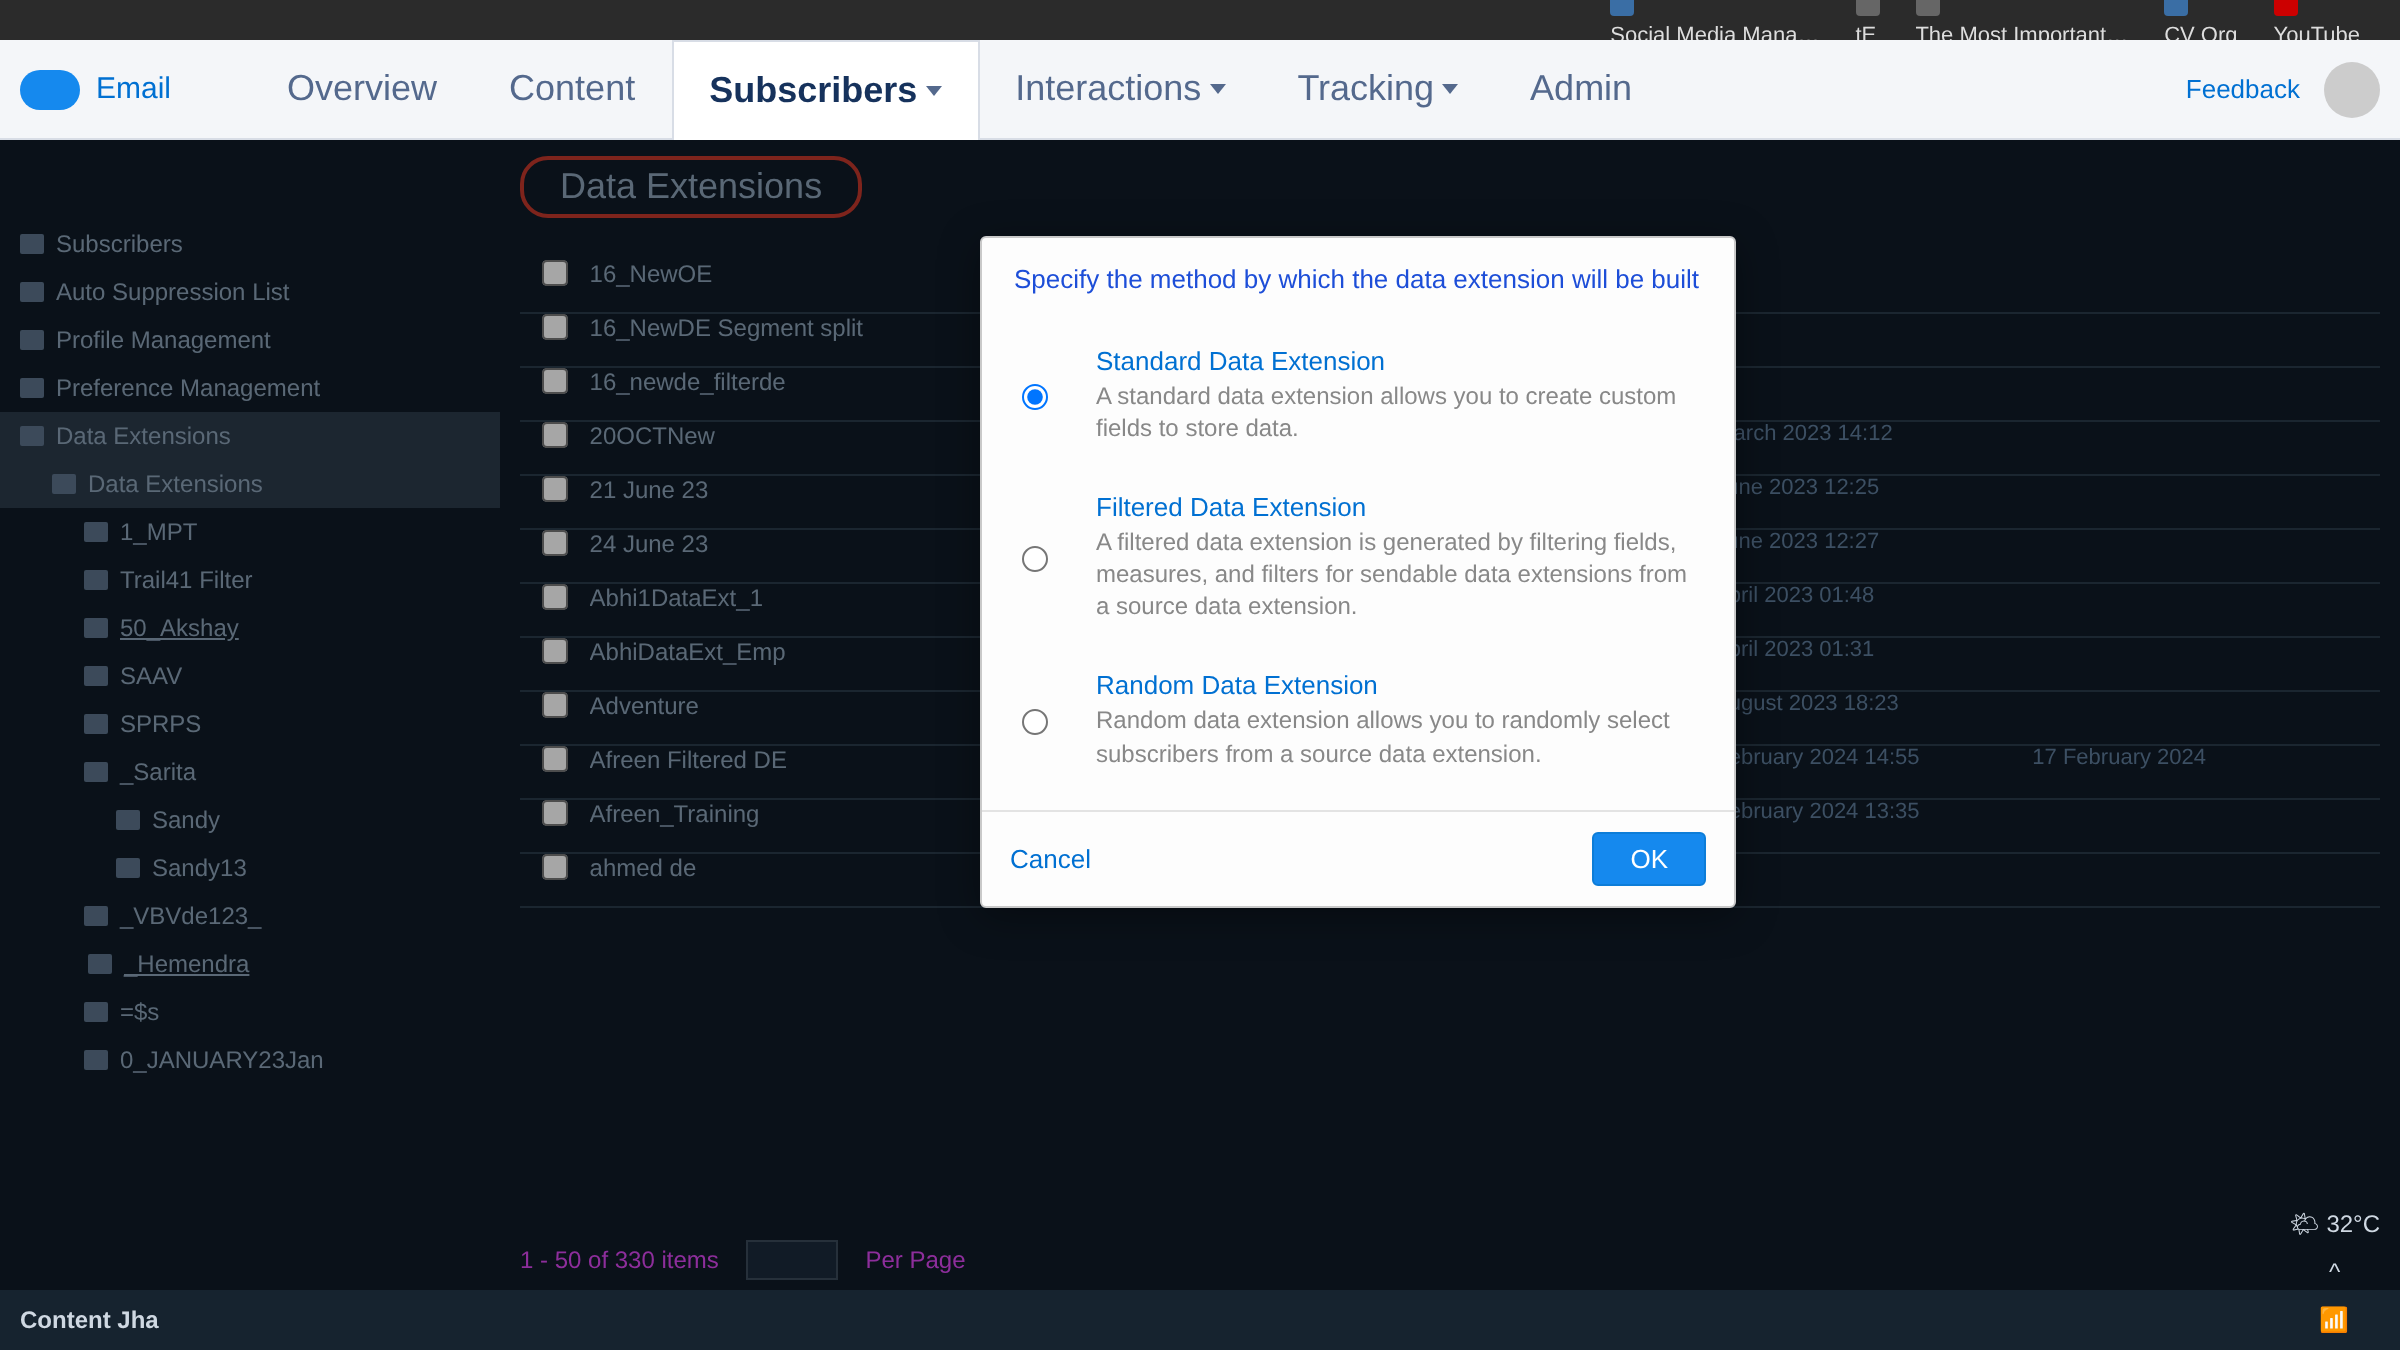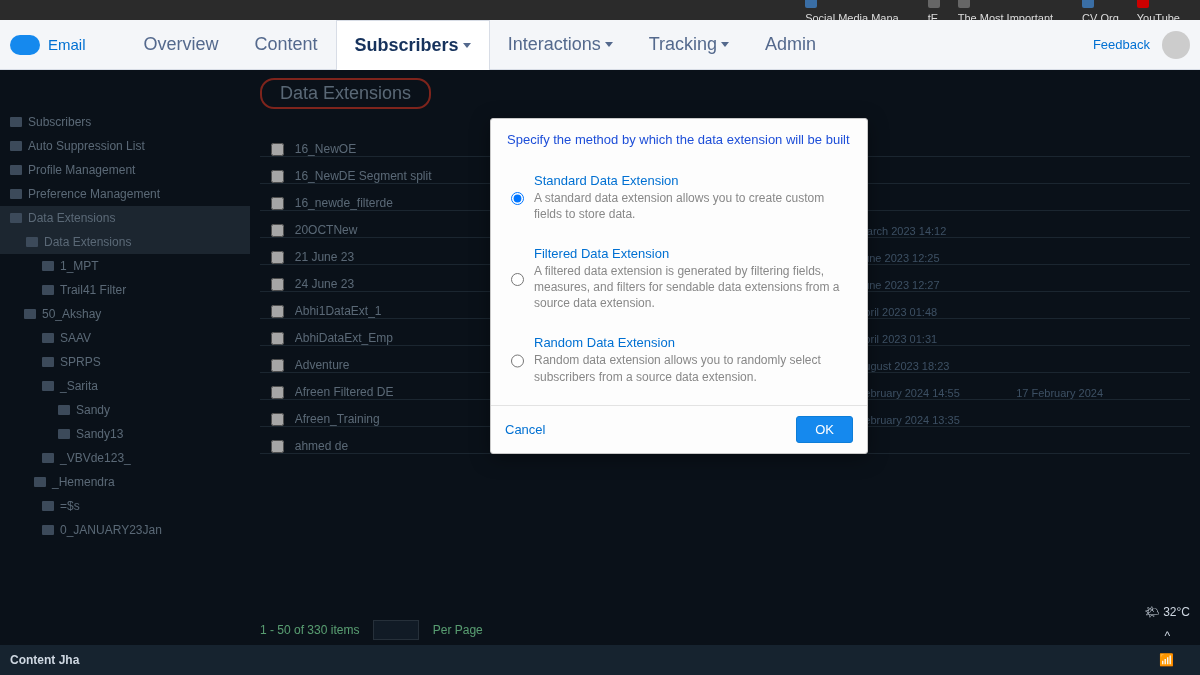--- a/index.html
+++ b/index.html
@@ -30,45 +30,45 @@
   .page-heading { position: absolute; top: 8px; left: 260px; font-size: 18px; color: #8aa0b5; border: 2px solid #c2372b; border-radius: 14px; padding: 3px 18px; }
 
   
   .sidebar { position: absolute; left: 0; top: 40px; width: 250px; font-size: 12px; color: #8aa0b5; }
   .sidebar .folder { padding: 5px 6px 5px 22px; display: flex; align-items: center; gap: 6px; cursor: pointer; }
   .sidebar .folder.hl { background: #2b3a4a; }
   .ficon { width: 12px; height: 10px; background: #5c728a; border-radius: 1px; display: inline-block; }
 
   
   .grid { position: absolute; left: 260px; top: 60px; right: 10px; font-size: 12px; color: #8aa0b5; }
-  .row { display: flex; align-items: flex-end; height: 27px; border-bottom: 1px solid #2a3a4a; }
+  .row { display: flex; align-items: flex-start; height: 27px; border-bottom: 1px solid #2a3a4a; }
   .row .chk { width: 40px; display: flex; justify-content: center; }
   .row .name { width: 270px; white-space: nowrap; overflow: hidden; }
   .row .type { width: 150px; }
   .row .send { width: 100px; }
   .row .cnt { width: 110px; }
   .row .dt { width: 200px; color: #5d7a98; font-size: 11px; }
   .chk input { accent-color: #888; }
 
-  .footer { position: absolute; bottom: 35px; left: 260px; font-size: 12px; color: #86efac; display: flex; align-items: center; gap: 14px; }
+  .footer { position: absolute; bottom: 35px; left: 260px; font-size: 12px; color: #d946ef; display: flex; align-items: center; gap: 14px; }
 
   
   .taskbar { position: absolute; bottom: 0; left: 0; right: 0; height: 30px; background: #16232f; display: flex; align-items: center; padding: 0 10px; color: #cfd8e2; font-size: 12px; }
   .taskbar .presenter { font-weight: 600; }
   .taskbar .tray { margin-left: auto; display: flex; align-items: center; gap: 10px; flex-direction: column; }
 
   
   .modal-backdrop { position: absolute; inset: 0; pointer-events: none; }
   .modal { position: absolute; top: 118px; left: 490px; width: 378px; background: #fdfdfd; border: 1px solid #c9c9c9; border-radius: 3px; box-shadow: 0 4px 20px rgba(0,0,0,.35); font-size: 13px; color: #333; pointer-events: auto; }
   .modal-head { padding: 10px 14px; border-bottom: 1px solid #d9d9d9; display: flex; align-items: center; }
   .modal-head h3 { font-size: 14px; font-weight: 400; color: #444; }
   .modal-close { margin-left: auto; color: #aaa; cursor: pointer; font-size: 16px; }
   .modal-body { padding: 12px 16px 6px; }
   .modal-prompt { color: #1d4ed8; margin-bottom: 14px; line-height: 1.35; }
-  .opt { display: flex; gap: 10px; padding: 10px 4px 14px; }
+  .opt { display: flex; gap: 24px; padding: 10px 4px 14px; }
   .opt input { margin-top: 2px; }
   .opt .lbl { color: #0070d2; font-size: 13px; }
   .opt .desc { color: #888; font-size: 12px; line-height: 1.35; margin-top: 2px; }
   .modal-foot { border-top: 1px solid #e3e3e3; padding: 10px 14px; display: flex; align-items: center; }
   .btn-cancel { color: #0070d2; background: transparent; border: none; cursor: pointer; font-size: 13px; }
   .btn-ok { margin-left: auto; background: #1589ee; color: #fff; border: 1px solid #0d7dd8; padding: 5px 18px; border-radius: 3px; cursor: pointer; font-size: 13px; }
 </style>
 </head>
 <body>
 
@@ -155,21 +155,21 @@
         <span>Data Extensions</span>
       </div>
       <div class="folder" style="padding-left: 42px;">
         <span class="ficon"></span>
         <span>1_MPT</span>
       </div>
       <div class="folder" style="padding-left: 42px;">
         <span class="ficon"></span>
         <span>Trail41 Filter</span>
       </div>
-      <div class="folder" style="padding-left: 24px;">
+      <div class="folder" style="padding-left: 42px; text-decoration: underline;">
         <span class="ficon"></span>
         <span>50_Akshay</span>
       </div>
       <div class="folder" style="padding-left: 42px;">
         <span class="ficon"></span>
         <span>SAAV</span>
       </div>
       <div class="folder" style="padding-left: 42px;">
         <span class="ficon"></span>
         <span>SPRPS</span>
@@ -183,21 +183,21 @@
         <span>Sandy</span>
       </div>
       <div class="folder" style="padding-left: 58px;">
         <span class="ficon"></span>
         <span>Sandy13</span>
       </div>
       <div class="folder" style="padding-left: 42px;">
         <span class="ficon"></span>
         <span>_VBVde123_</span>
       </div>
-      <div class="folder" style="padding-left: 34px;">
+      <div class="folder" style="padding-left: 44px; text-decoration: underline;">
         <span class="ficon"></span>
         <span>_Hemendra</span>
       </div>
       <div class="folder" style="padding-left: 42px;">
         <span class="ficon"></span>
         <span>=$s</span>
       </div>
       <div class="folder" style="padding-left: 42px;">
         <span class="ficon"></span>
         <span>0_JANUARY23Jan</span>

